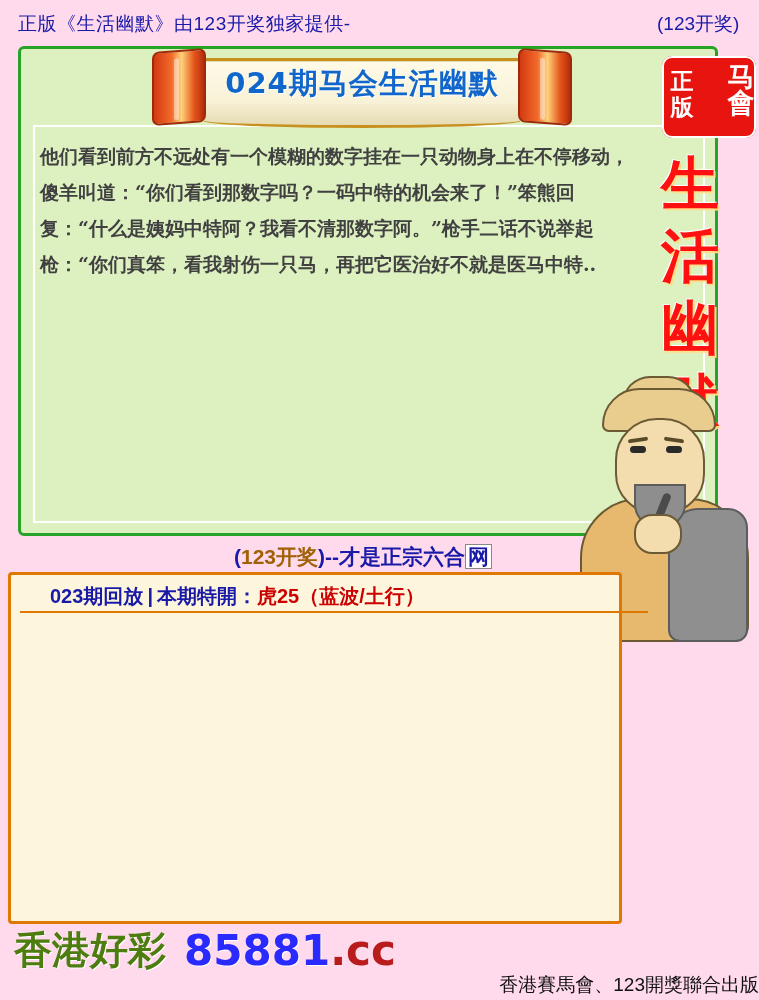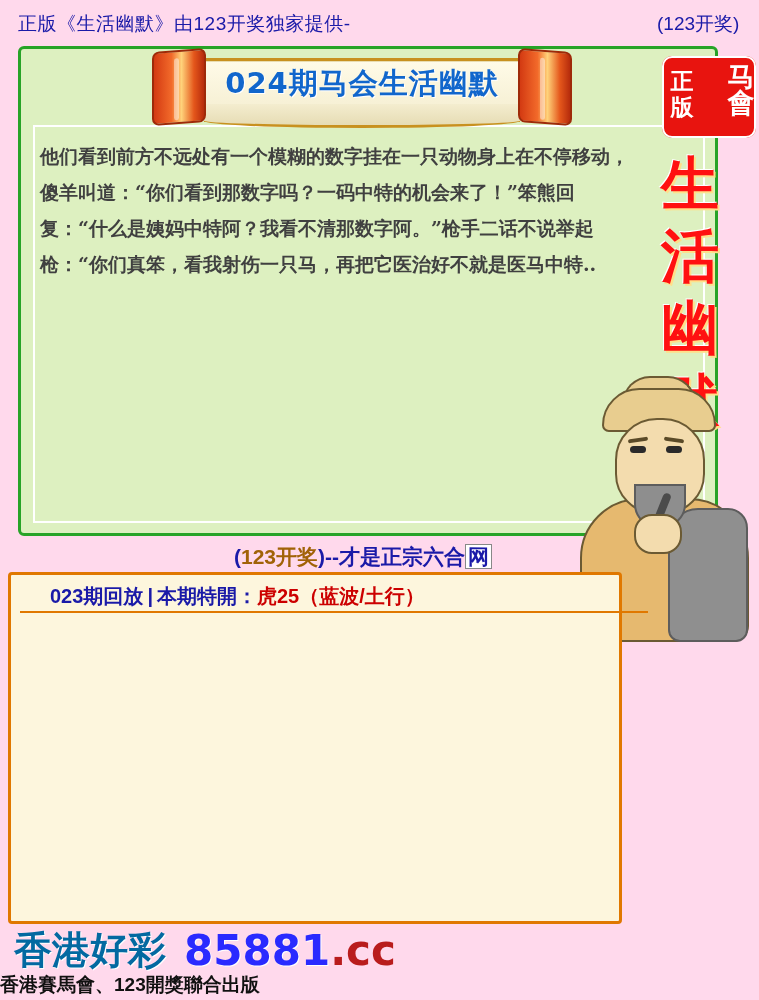--- a/index.html
+++ b/index.html
@@ -358,21 +358,21 @@
     position: absolute;
     left: 14px;
     top: 925px;
     width: 740px;
     height: 46px;
     white-space: nowrap;
   }
   .wm-cn {
     font-size: 38px;
     font-weight: bold;
-    color: #0369a1;
+    color: #4d7c0f;
     font-family: "DejaVu Sans", sans-serif;
     text-shadow: 1px 1px 0 #ffffff;
     vertical-align: middle;
   }
   .wm-num {
     font-size: 42px;
     font-weight: bold;
     color: #2a2aff;
     font-family: "DejaVu Sans", sans-serif;
     margin-left: 18px;
@@ -385,24 +385,24 @@
     font-weight: bold;
     color: #b91c1c;
     font-family: "DejaVu Sans", sans-serif;
     vertical-align: middle;
   }
   .footer {
     position: absolute;
     left: 0;
     top: 972px;
     width: 759px;
-    text-align: left;
+    text-align: right;
     font-size: 19px;
     color: #111111;
-    font-weight: bold;
+    font-weight: normal;
   }
 </style>
 </head>
 <body>
 
 <div class="top-bar">
   <div class="top-title">正版《生活幽默》由123开奖独家提供-</div>
   <div class="top-right">(123开奖)</div>
 </div>
 

